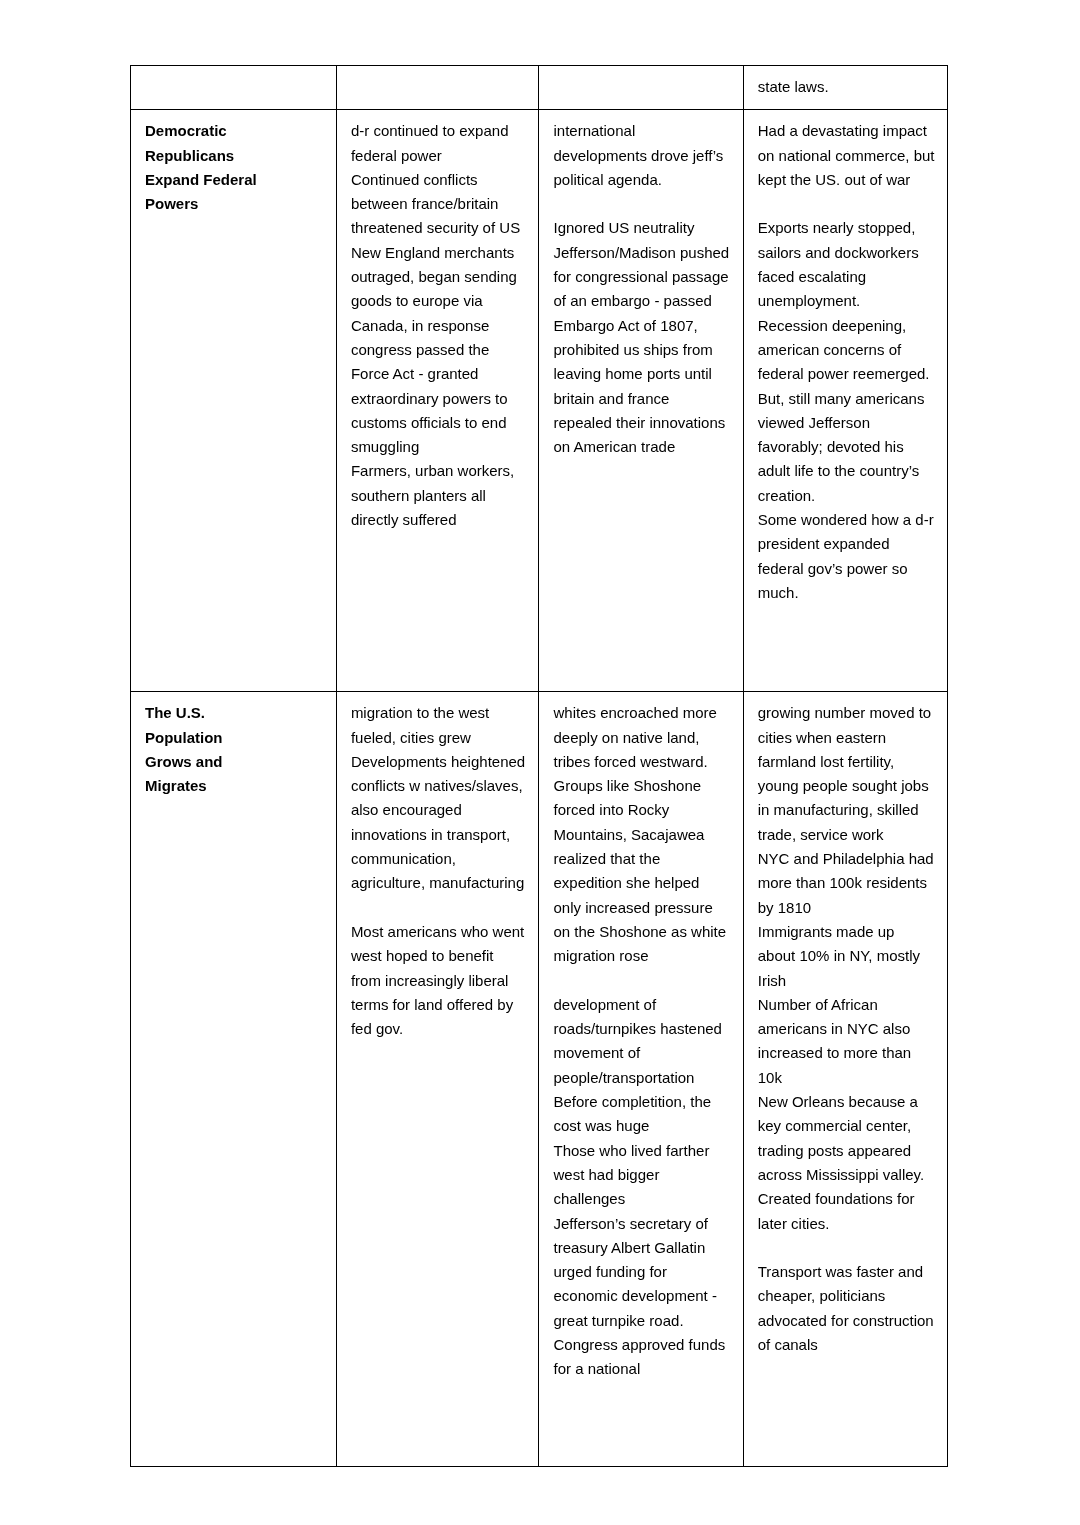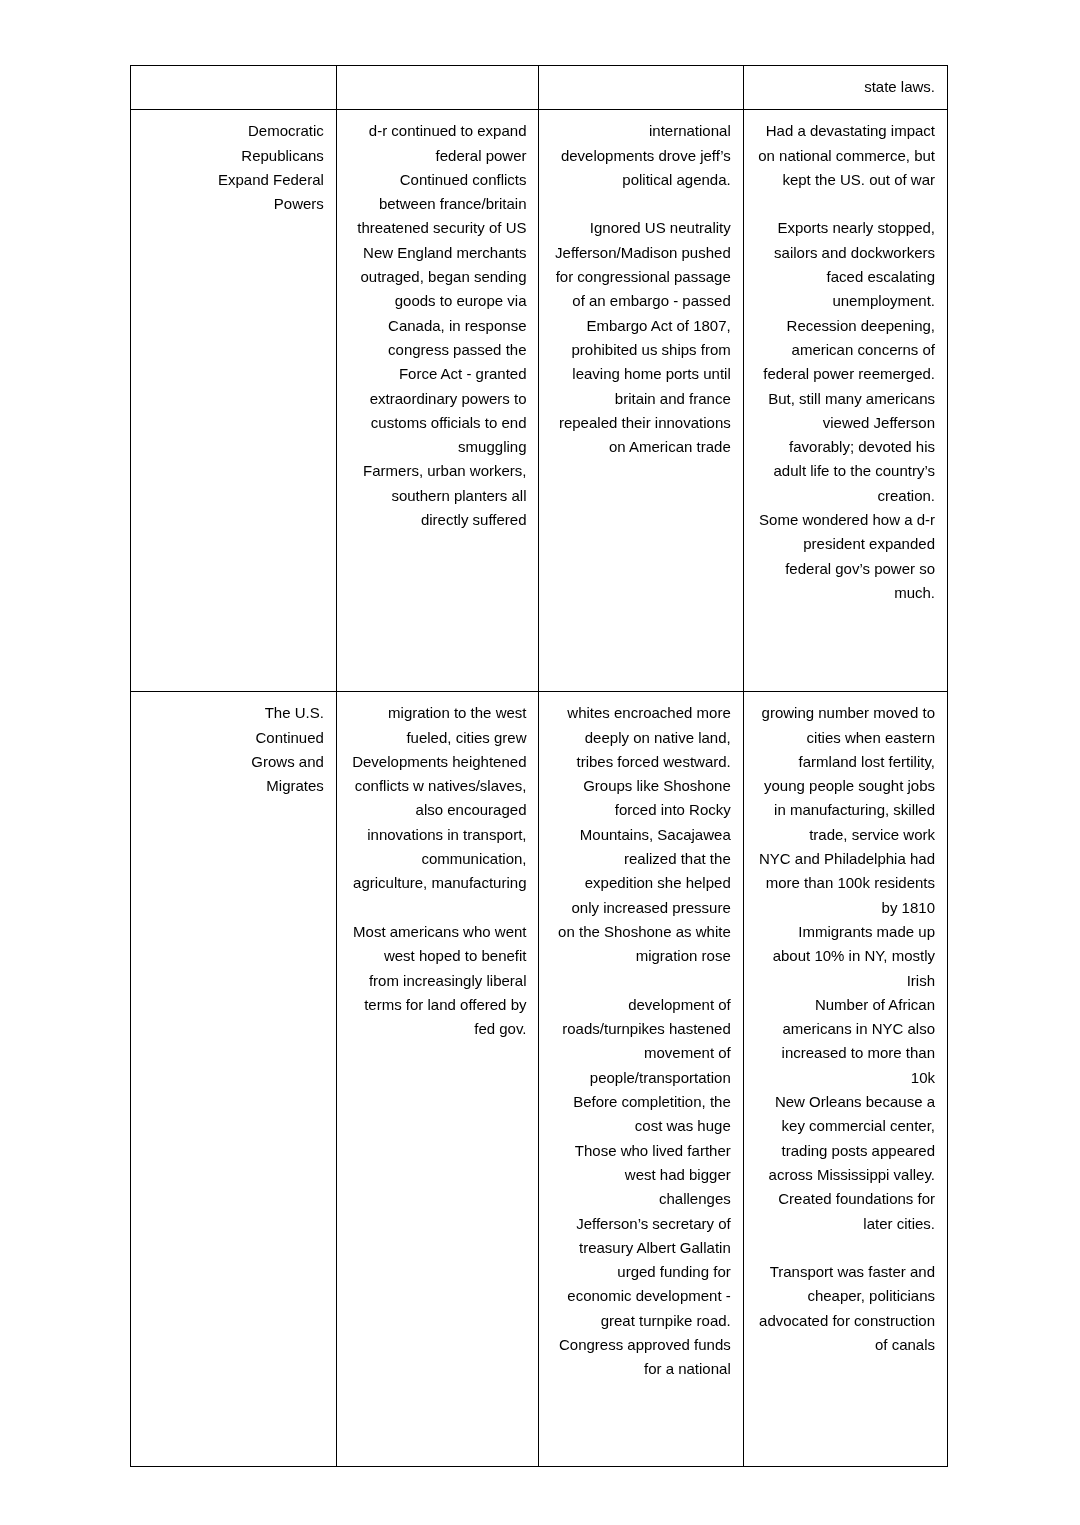--- a/index.html
+++ b/index.html
@@ -18,34 +18,33 @@
     background: #ffffff;
     overflow: hidden;
   }
   table.doc-table {
     position: absolute;
     left: 130px;
     top: 65px;
     width: 818px;
     border-collapse: collapse;
     table-layout: fixed;
-    text-align: right;
   }
   table.doc-table td {
     border: 1.5px solid #000000;
     vertical-align: top;
     padding: 9px 12px 10px 14px;
     font-size: 15px;
     line-height: 24.3px;
     white-space: pre-line;
     overflow: hidden;
     word-wrap: break-word;
   }
   td.topic-cell {
-    font-weight: normal;
+    font-weight: bold;
     margin-left: 36px;
   }
   tr.row-partial td { height: 20px; }
   tr.row-1 td { height: 562px; }
   tr.row-2 td { height: 755px; }
 </style>
 </head>
 <body>
 
 <div class="page">
@@ -78,21 +77,21 @@
 Jefferson/Madison pushed for congressional passage of an embargo - passed Embargo Act of 1807, prohibited us ships from leaving home ports until britain and france repealed their innovations on American trade</td>
         <td>Had a devastating impact on national commerce, but kept the US. out of war
 
 Exports nearly stopped, sailors and dockworkers faced escalating unemployment.
 Recession deepening, american concerns of federal power reemerged.
 But, still many americans viewed Jefferson favorably; devoted his adult life to the country’s creation.
 Some wondered how a d-r president expanded federal gov’s power so much.</td>
       </tr>
       <tr class="row-2">
         <td class="topic-cell">The U.S.
-Continued
+Population
 Grows and
 Migrates</td>
         <td>migration to the west fueled, cities grew
 Developments heightened conflicts w natives/slaves, also encouraged innovations in transport, communication, agriculture, manufacturing
 
 Most americans who went west hoped to benefit from increasingly liberal terms for land offered by fed gov.</td>
         <td>whites encroached more deeply on native land, tribes forced westward.
 Groups like Shoshone forced into Rocky Mountains, Sacajawea realized that the expedition she helped only increased pressure on the Shoshone as white migration rose
 
 development of roads/turnpikes hastened movement of people/transportation

